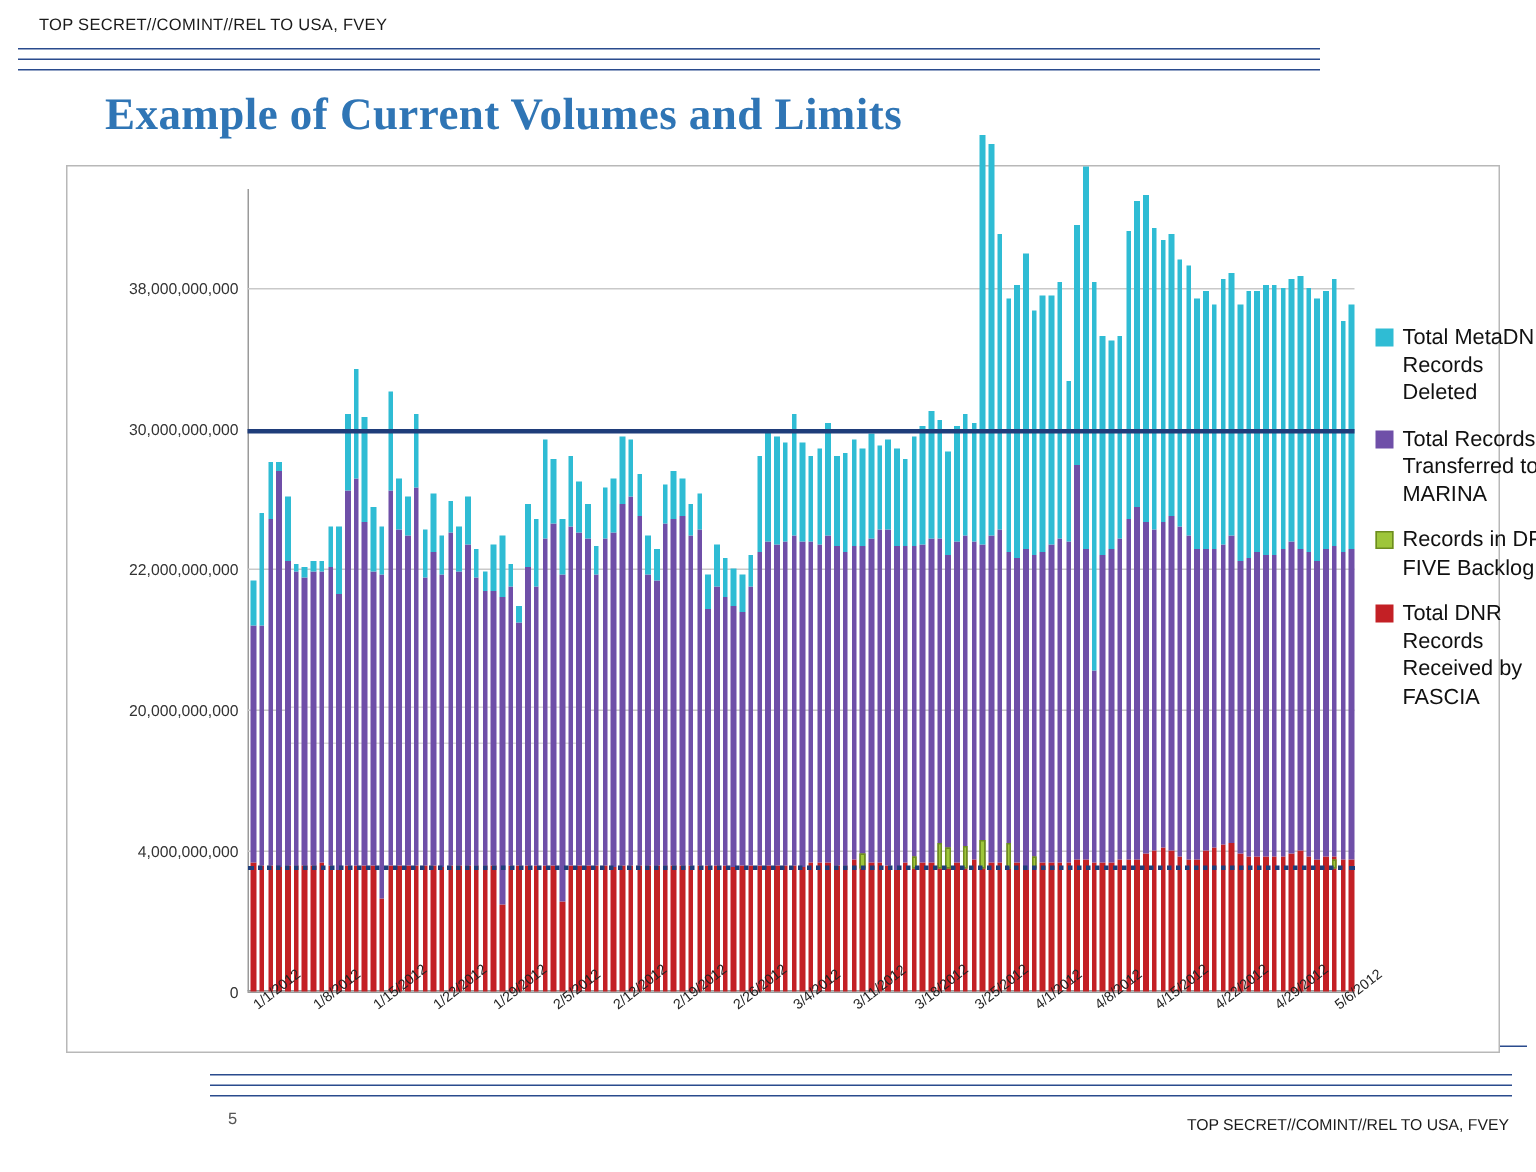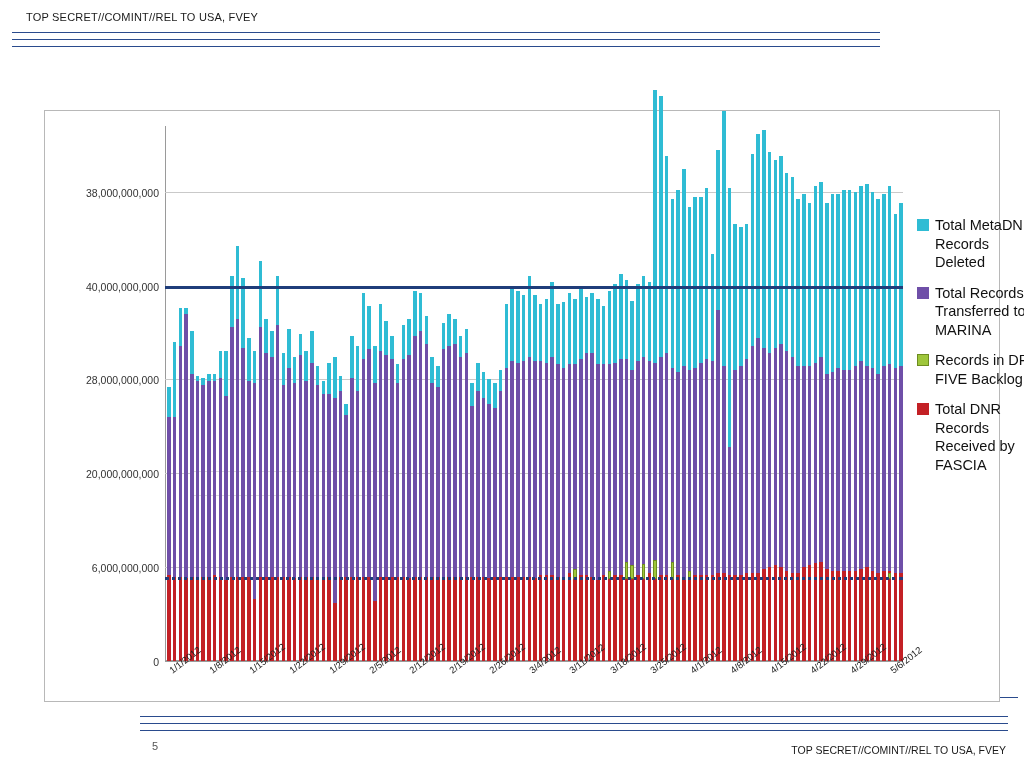--- a/index.html
+++ b/index.html
@@ -209,39 +209,40 @@
 </head>
 <body>
 
 <div class="slide">
 
   <div class="class-top">TOP SECRET//COMINT//REL TO USA, FVEY</div>
   <div class="rule-top a"></div>
   <div class="rule-top b"></div>
   <div class="rule-top c"></div>
 
+  <div class="title">Example of  Current Volumes and Limits</div>
 
   <div class="chart-frame">
     <div class="plot">
       <div class="plot-inner"></div>
       <div id="gridlayer">
           <div class="gridline" style="top: 535px; border-top: 1px solid rgb(154, 154, 154);">
             <span class="ytick">0</span>
           </div>
           <div class="gridline" style="top: 441.14px;">
-            <span class="ytick">6,000,000,000</span>
+            <span class="ytick">4,000,000,000</span>
           </div>
           <div class="gridline" style="top: 347.281px;">
             <span class="ytick">20,000,000,000</span>
           </div>
           <div class="gridline" style="top: 253.421px;">
-            <span class="ytick">28,000,000,000</span>
+            <span class="ytick">22,000,000,000</span>
           </div>
           <div class="gridline" style="top: 159.561px;">
-            <span class="ytick">40,000,000,000</span>
+            <span class="ytick">30,000,000,000</span>
           </div>
           <div class="gridline" style="top: 65.7018px;">
             <span class="ytick">38,000,000,000</span>
           </div>
         </div>
       <div class="white-box" style="left:28px; top:345px; width:200px; height:25px;"></div>
       <div class="bars" id="barlayer">
           <div class="bargroup" style="left: 1.08698px; width: 3.54698px;">
             <div class="seg red" style="bottom: 0px; height: 86.3509px;"></div>
             <div class="seg purple" style="bottom: 86.3509px; height: 157.684px;"></div>

